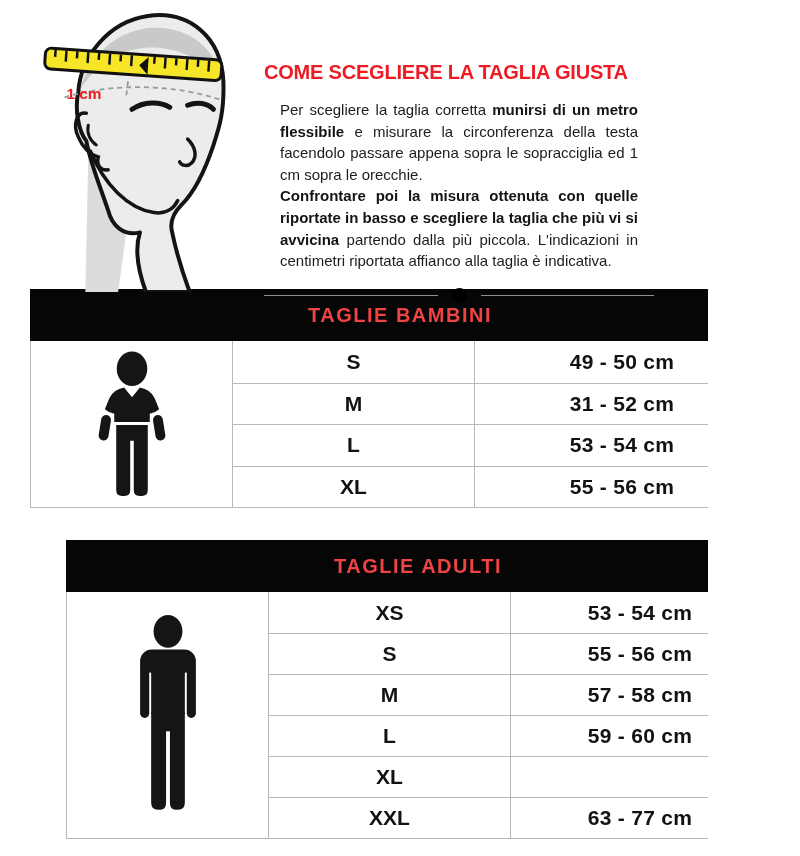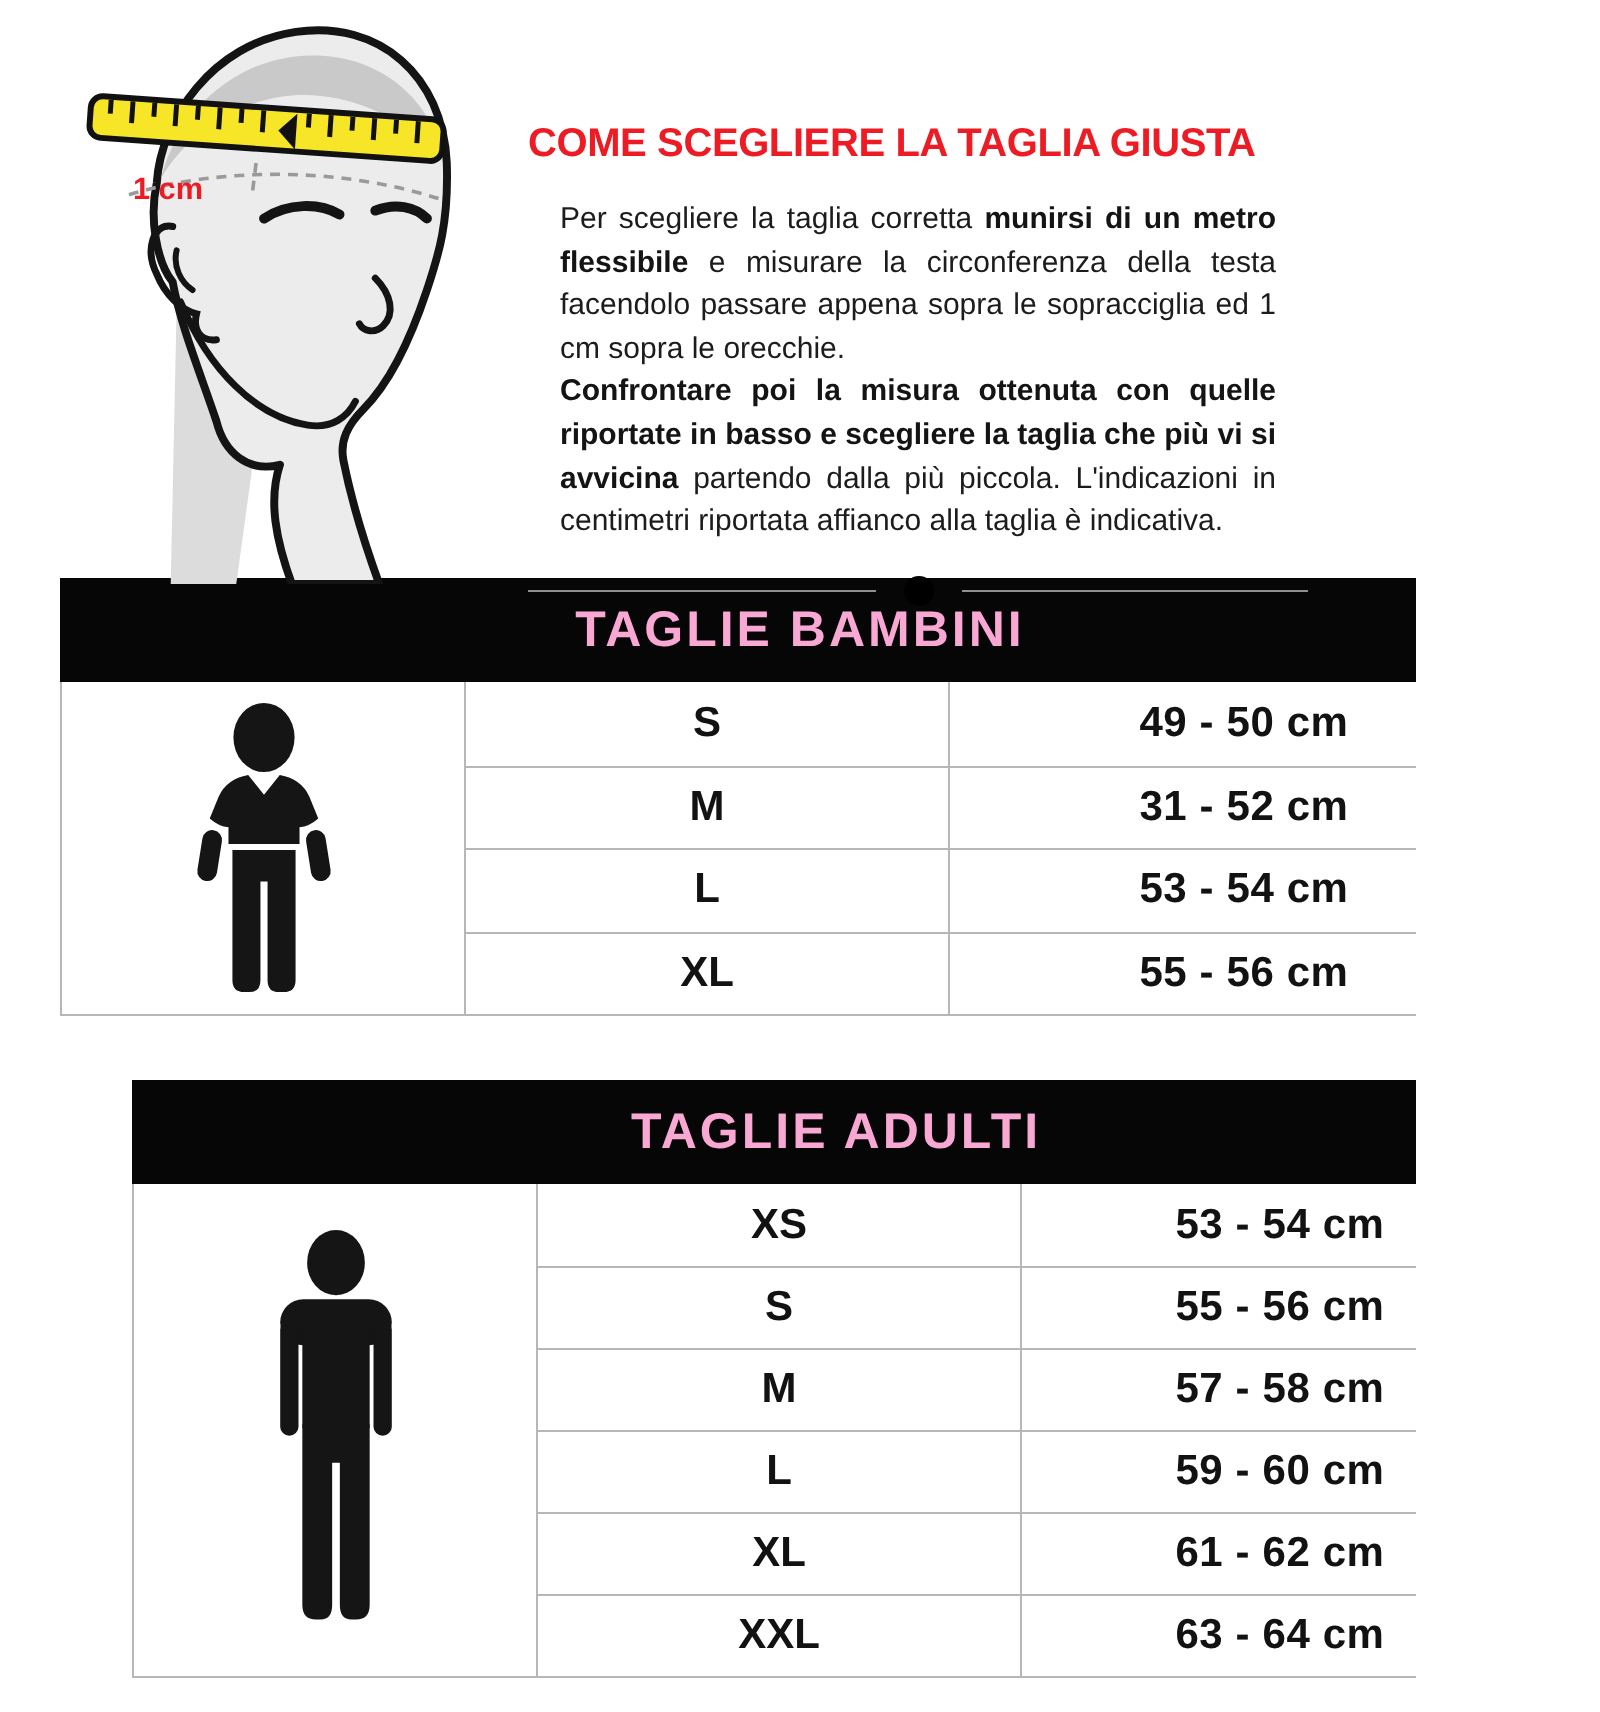--- a/index.html
+++ b/index.html
@@ -23,22 +23,22 @@
   .intro-par{margin:16px;font-size:15px;line-height:21.6px;text-align:justify;color:#1c1c1c;}
   .intro-par strong{font-weight:700;color:#141414;}
   .divider{display:flex;align-items:center;margin-top:8px;}
   .divider .dline{flex:1;height:0;border-top:1.5px solid #8f8f8f;}
   .divider .ddot{width:15px;height:15px;border-radius:50%;background:#000;margin:0 14px;flex:none;}
 
   
   .size-block{width:740px;}
   .size-block.bambini{margin-top:0;}
   .size-block.adulti{margin-top:32px;padding-left:36px;}
-  .size-header{height:52px;background:var(--bar-black);color:#f9a8d4;display:flex;
-    align-items:center;justify-content:center;font-size:25px;font-weight:700;letter-spacing:1.5px;}
+  .size-header{height:52px;background:var(--bar-black);color:#ef4444;display:flex;
+    align-items:center;justify-content:center;font-size:20px;font-weight:700;letter-spacing:1.5px;}
   .size-body{display:flex;border:1px solid var(--border-gray);border-top:none;}
   .figure-cell{width:201px;flex:none;display:flex;align-items:center;justify-content:center;}
   .rows{flex:1;border-left:1px solid var(--border-gray);display:flex;flex-direction:column;}
   .srow{display:flex;align-items:center;border-top:1px solid var(--border-gray);height:41px;}
   .srow:first-child{border-top:none;}
   .bambini .srow{height:41.5px;}
   .cell{font-weight:700;font-size:21px;text-align:center;color:#121212;}
   .cell.size{width:242px;border-right:1px solid var(--border-gray);align-self:stretch;
     display:flex;align-items:center;justify-content:center;}
   .cell.range{flex:1;letter-spacing:0.3px;}
@@ -176,23 +176,22 @@
           <div class="srow">
             <div class="cell size">M</div>
             <div class="cell range">57 - 58 cm</div>
           </div>
           <div class="srow">
             <div class="cell size">L</div>
             <div class="cell range">59 - 60 cm</div>
           </div>
           <div class="srow">
             <div class="cell size">XL</div>
-            <div class="cell range">61 - 62 cm</div>
           </div>
           <div class="srow">
             <div class="cell size">XXL</div>
-            <div class="cell range">63 - 64 cm</div>
+            <div class="cell range">63 - 77 cm</div>
           </div>
         </div>
     </div>
   </section>
 
 </div>
 
 </body></html>

